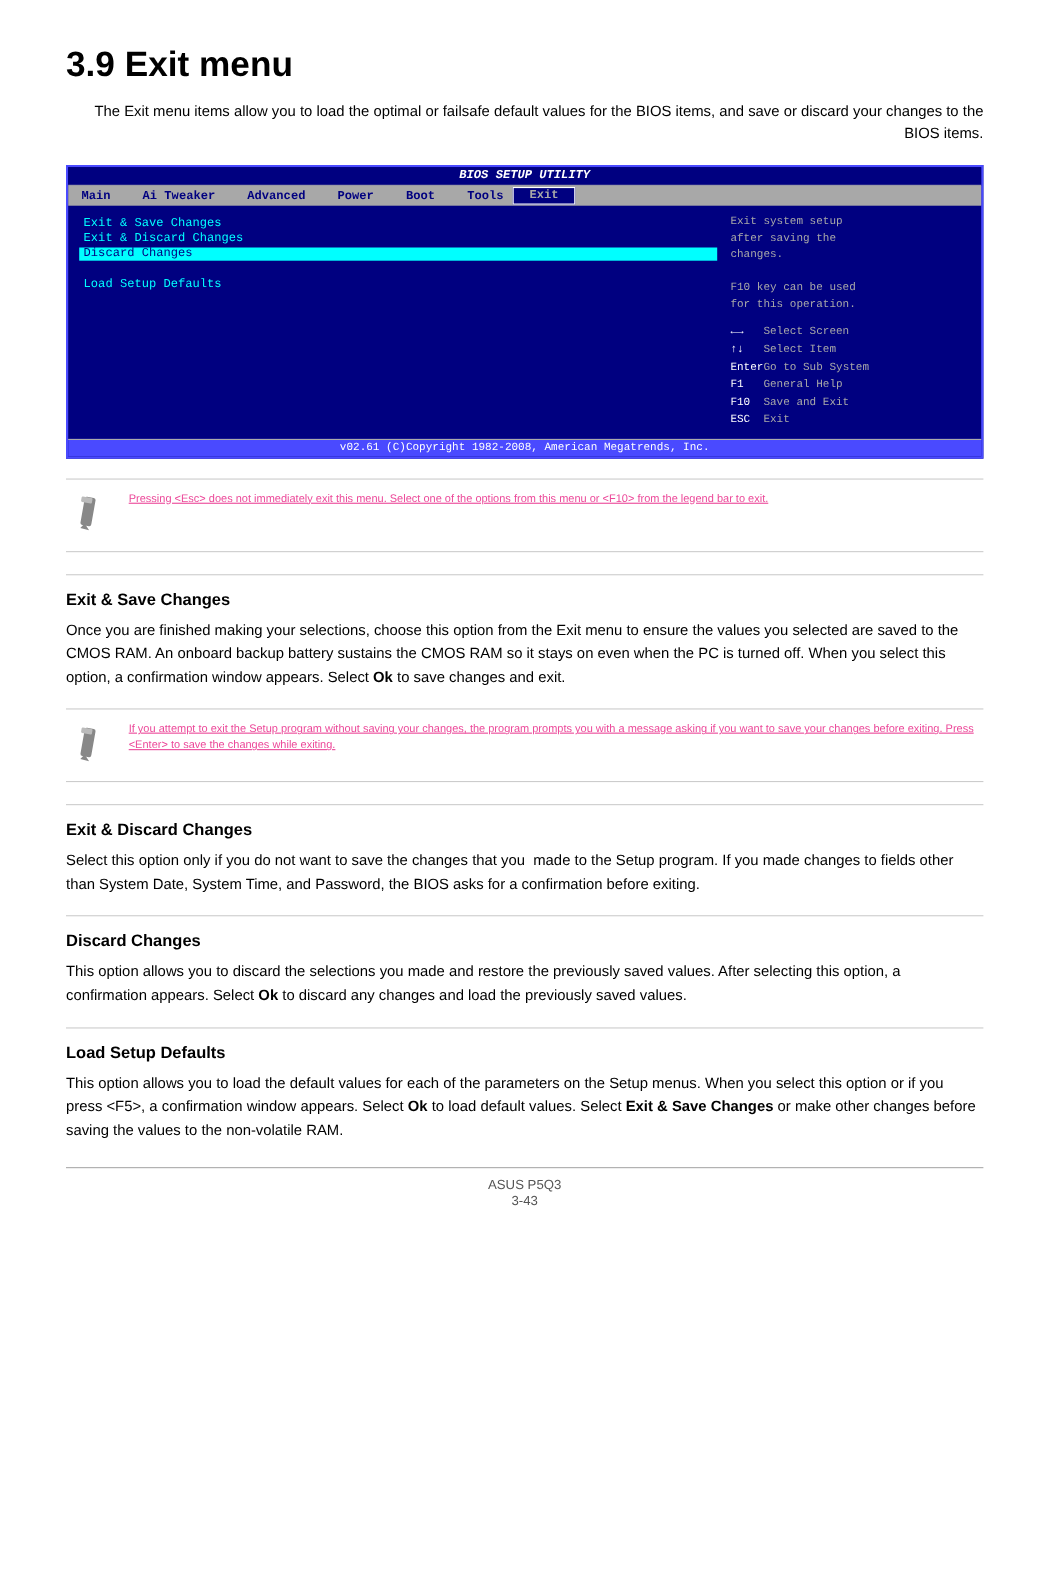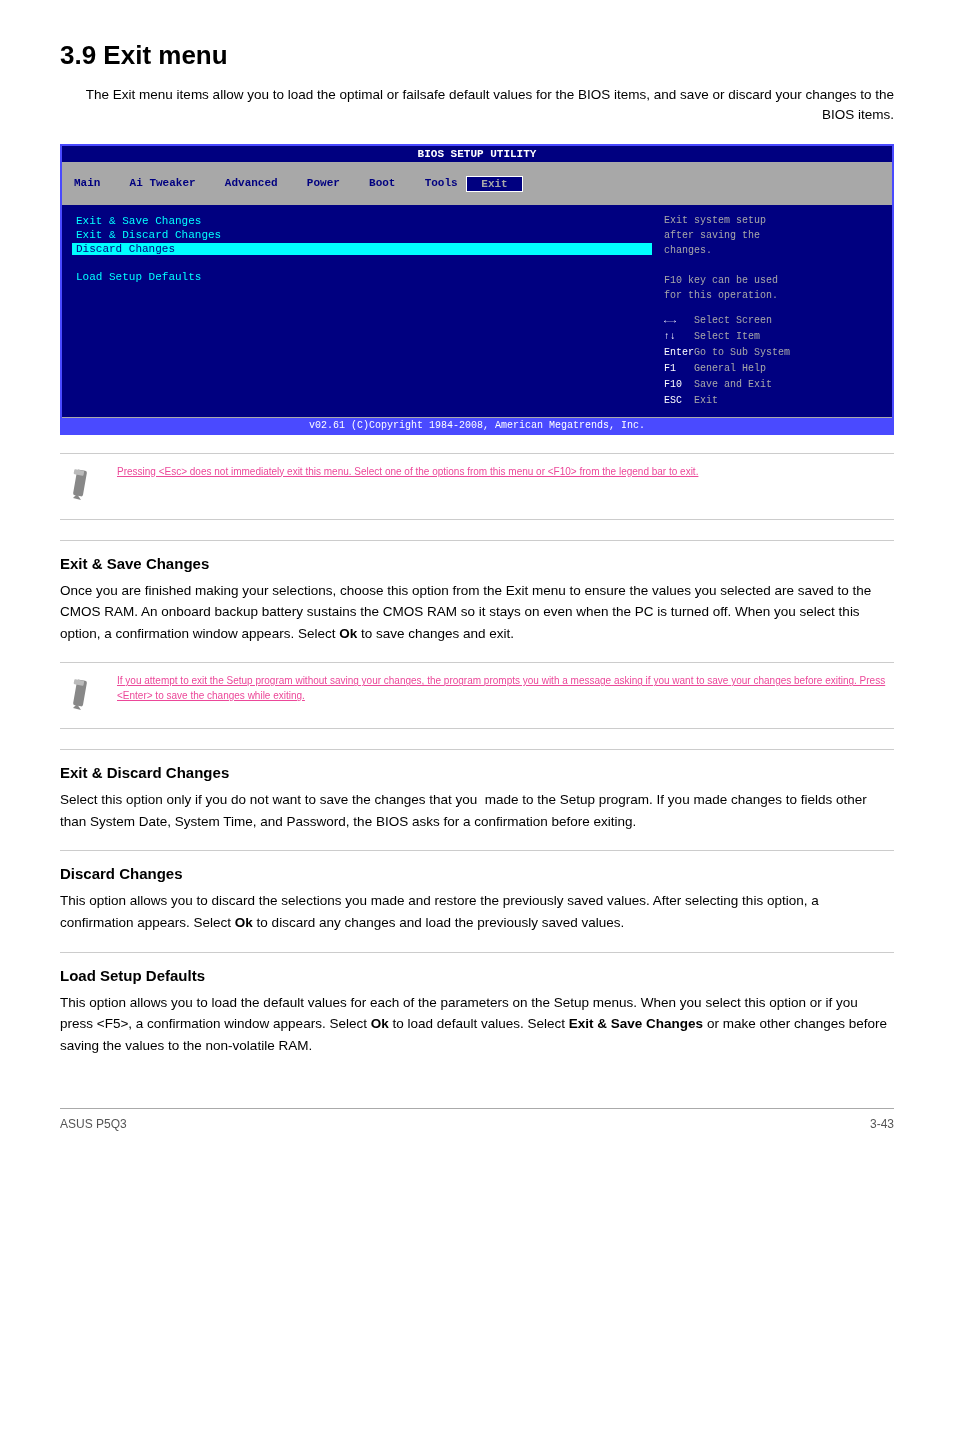--- a/index.html
+++ b/index.html
@@ -7,21 +7,21 @@
       font-family: Arial, sans-serif;
       font-size: 14px;
       background: #fff;
       color: #000;
       width: 954px;
       min-height: 1438px;
       padding: 40px 60px 60px 60px;
     }
 
     .page-title {
-      font-size: 26px;
+      font-size: 32px;
       font-weight: bold;
       margin-bottom: 14px;
     }
 
     .intro-text {
       font-size: 13.5px;
       line-height: 1.5;
       margin-bottom: 18px;
       text-align: right;
     }
@@ -37,29 +37,31 @@
       width: 100%;
     }
 
     .bios-title-bar {
       text-align: center;
       color: #fff;
       background: #000080;
       padding: 2px 0;
       font-weight: bold;
       border-bottom: 1px solid #aaa;
+      font-style: italic;
     }
 
     .bios-menu-bar {
       display: flex;
       background: #a8a8a8;
       color: #000080;
       font-weight: bold;
-      padding: 13px 4px;
+      padding: 1px 4px;
       gap: 0;
+      align-items: flex-end;
     }
 
     .bios-menu-item {
       padding: 1px 8px;
       color: #000080;
       font-size: 11px;
       font-weight: bold;
     }
 
     .bios-menu-item.active {
@@ -190,24 +192,25 @@
       border-top: 1px solid #ccc;
       margin: 12px 0 14px 0;
     }
 
     
     .page-footer {
       display: flex;
       justify-content: space-between;
       align-items: center;
       border-top: 1px solid #aaa;
-      margin-top: 52px;
+      margin-top: 23px;
       padding-top: 8px;
       font-size: 12px;
       color: #555;
+      flex-direction: column;
     }
   </style>
 </head>
 <body>
 
 <h1 class="page-title">3.9   Exit menu</h1>
 
 <p class="intro-text">The Exit menu items allow you to load the optimal or failsafe default values for the BIOS items, and save or discard your changes to the BIOS items.</p>
 
 <div class="bios-container">
@@ -259,21 +262,21 @@
           <span class="bios-legend-key">F10&nbsp;</span>
             <span>Save and Exit</span>
         </div>
         <div class="bios-legend-item">
           <span class="bios-legend-key">ESC&nbsp;</span>
             <span>Exit</span>
         </div>
       </div>
     </div>
   </div>
-  <div class="bios-footer">v02.61  (C)Copyright 1984-2008, American Megatrends, Inc.</div>
+  <div class="bios-footer">v02.61  (C)Copyright 1982-2008, American Megatrends, Inc.</div>
 </div>
 
 <div class="note-box">
   <div class="note-icon">
     <svg viewBox="0 0 40 40" xmlns="http://www.w3.org/2000/svg">
       <rect x="12" y="4" width="10" height="26" rx="2" fill="#888" transform="rotate(10, 17, 17)"></rect>
       <polygon points="10,32 14,28 18,34" fill="#888"></polygon>
       <rect x="11" y="4" width="10" height="5" rx="1" fill="#bbb" transform="rotate(10, 16, 6)"></rect>
     </svg>
   </div>

